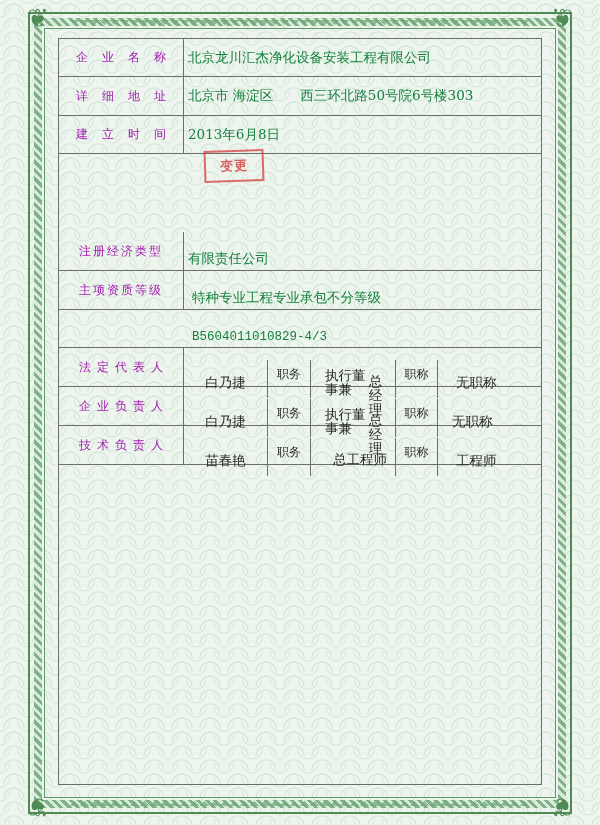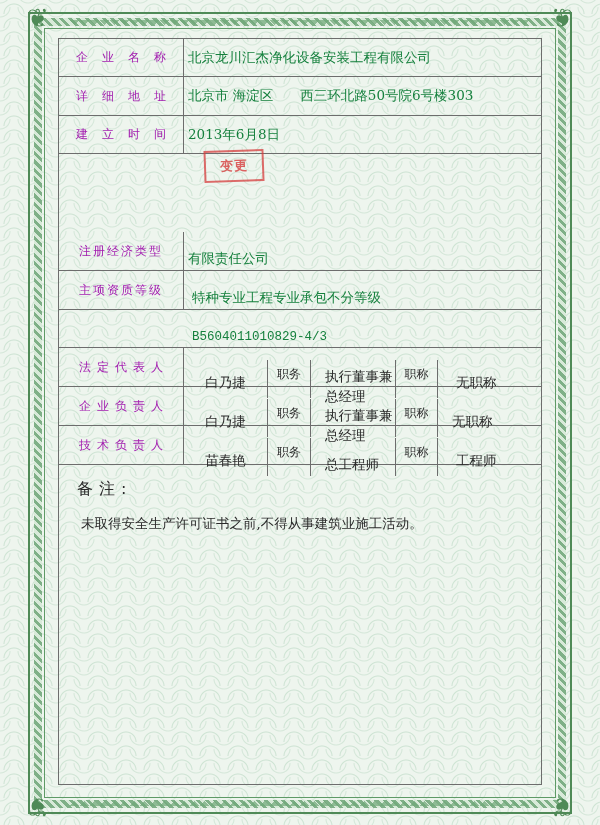--- a/index.html
+++ b/index.html
@@ -64,21 +64,21 @@
     display:flex; align-items:center;
     font-size:13.5px; color:#15803d;
   }
   .cell {
     position:absolute; top:12px; height:100%; box-sizing:border-box;
     border-right:1.2px solid #6d6d6d;
     display:flex; align-items:center; justify-content:center;
     font-size:13.5px;
   }
   .cell.hd { font-family:"DejaVu Sans","Liberation Sans",sans-serif; font-size:12px; align-items:flex-start; padding-top:6px; }
-  .cell.wrap { flex-direction:column; align-items:flex-start; justify-content:center; padding-left:14px; line-height:14px; padding-top:8px; }
+  .cell.wrap { align-items:flex-start; justify-content:center; padding-left:14px; line-height:14px; padding-top:8px; }
   .cell.last { border-right:none; }
   .stamp {
     position:absolute; left:204px; top:150px; width:60px; height:32px;
     border:2px solid rgba(214,60,60,0.75); box-sizing:border-box;
     color:rgba(214,60,60,0.8); font-size:13px; font-weight:bold;
     display:flex; align-items:center; justify-content:center; letter-spacing:1px;
     transform:rotate(-2deg);
   }
   .remarks-title {
     position:absolute; left:18px; top:14px;
@@ -155,19 +155,15 @@
     <div class="label" style="letter-spacing:6px;padding-left:6px">技术负责人</div>
     <div class="cell" style="left:125px;width:84px;padding-top:8px">苗春艳</div>
     <div class="cell hd" style="left:209px;width:43px">职务</div>
     <div class="cell wrap" style="left:252px;width:85px;padding-top:14px">
       <span>总工程师</span>
     </div>
     <div class="cell hd" style="left:337px;width:42px">职称</div>
     <div class="cell last" style="left:379px;width:105px;padding-top:8px;justify-content:flex-start;padding-left:18px">工程师</div>
   </div>
 
-  <div style="position:absolute;left:0;top:426px;width:100%;height:319px">
-    <div class="remarks-title">备注:</div>
-    <div class="remarks-text">未取得安全生产许可证书之前,不得从事建筑业施工活动。</div>
-  </div>
 </div>
 
 <div class="stamp">变更</div>
 
 </body></html>

